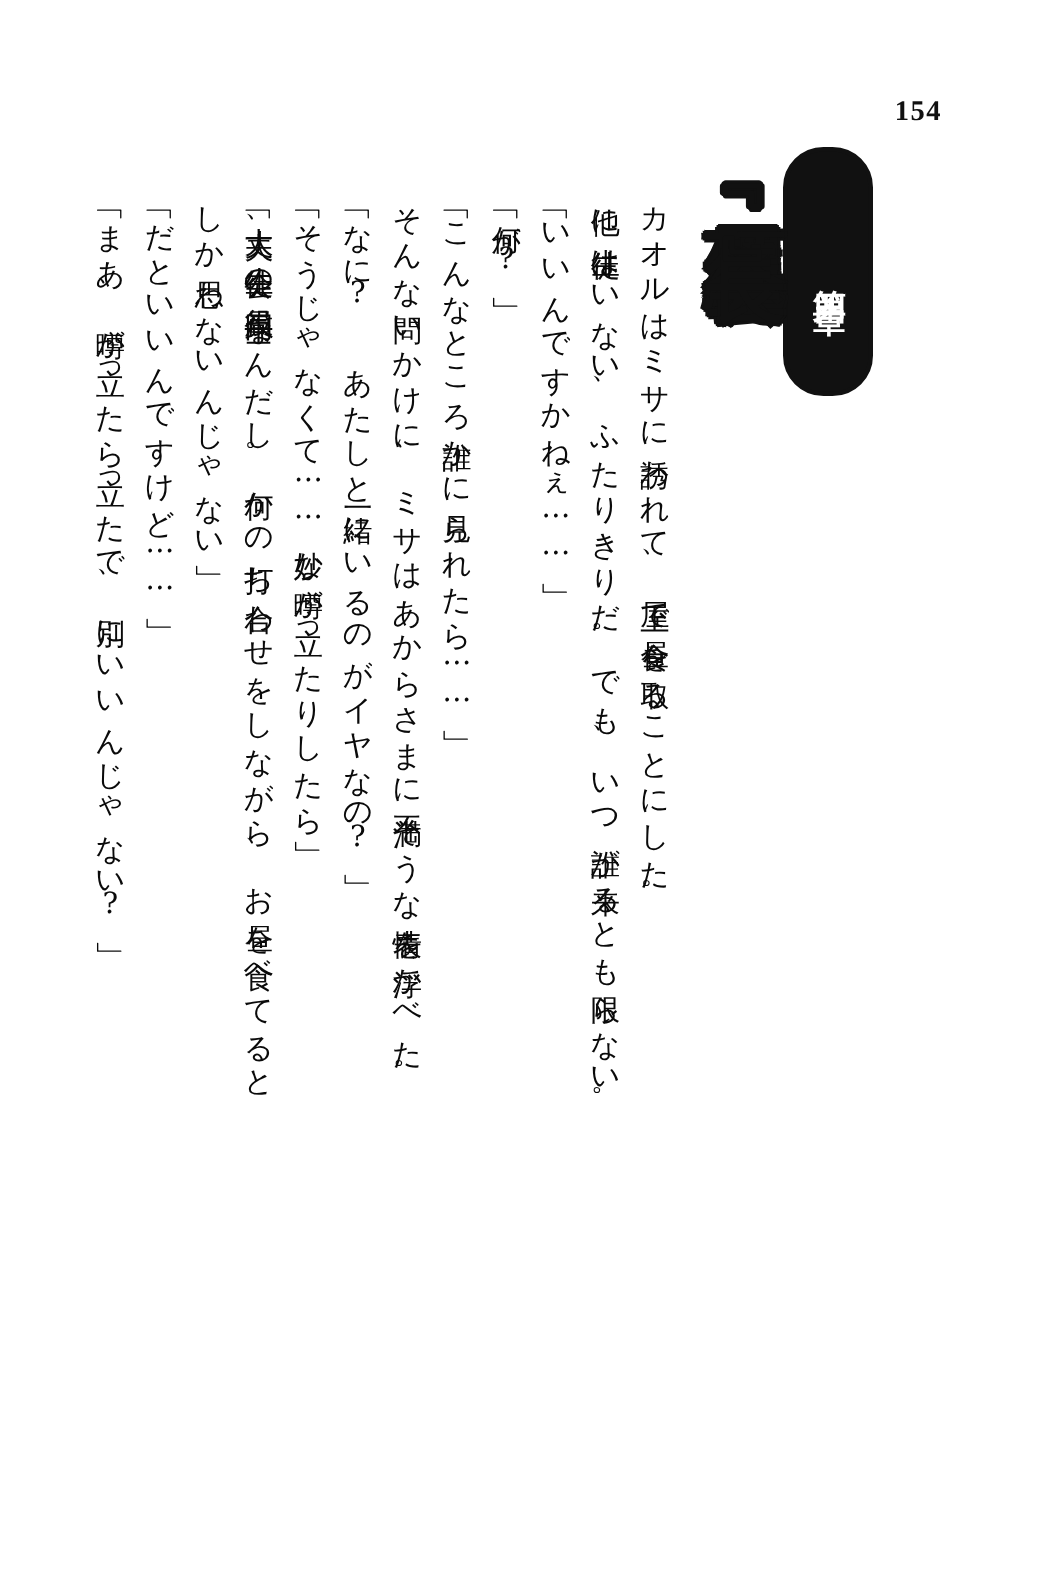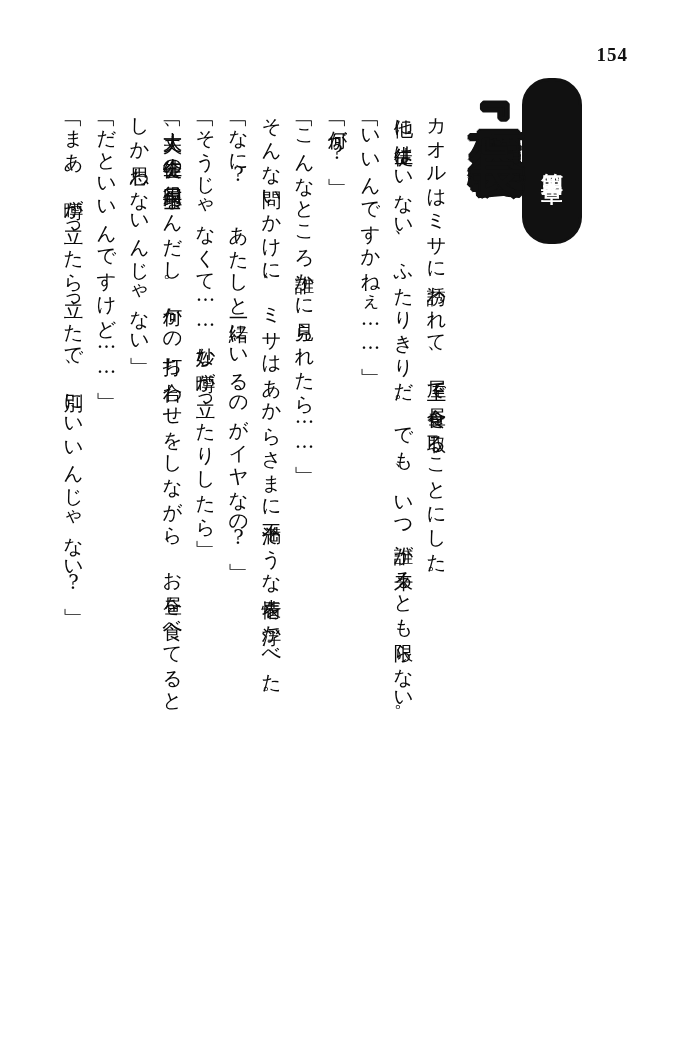--- a/index.html
+++ b/index.html
@@ -13,20 +13,21 @@
     position: relative;
     font-family: "DejaVu Serif", "Liberation Serif", serif;
     color: #000000;
     overflow: hidden;
   }
 
   .page {
     position: absolute;
     inset: 0;
     background: #ffffff;
+    margin-top: 20px;
   }
 
   
   .page-number {
     position: absolute;
     top: 44px;
     right: 72px;
     font-family: "Liberation Serif", "DejaVu Serif", serif;
     font-size: 19px;
     font-weight: bold;

